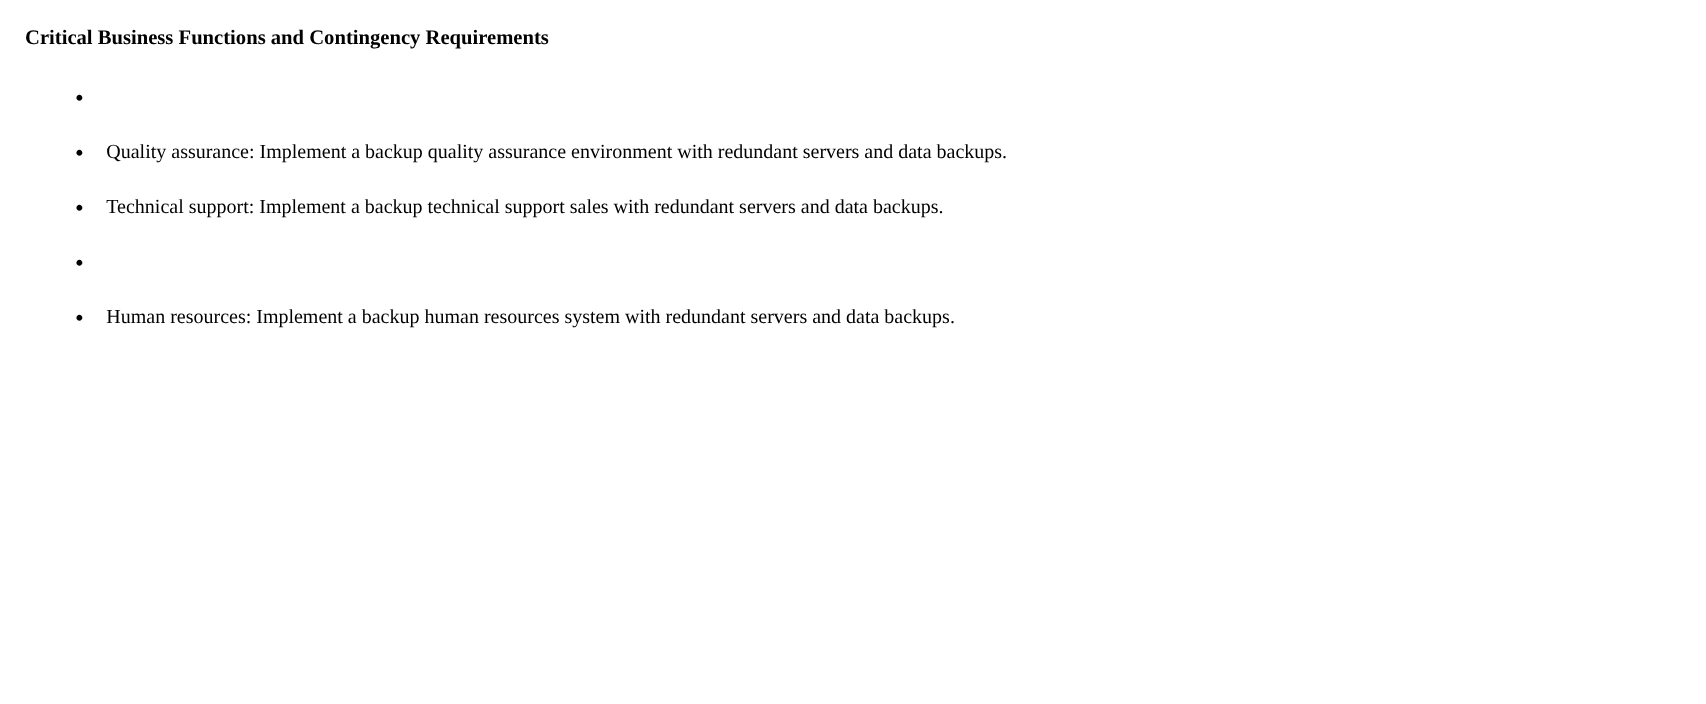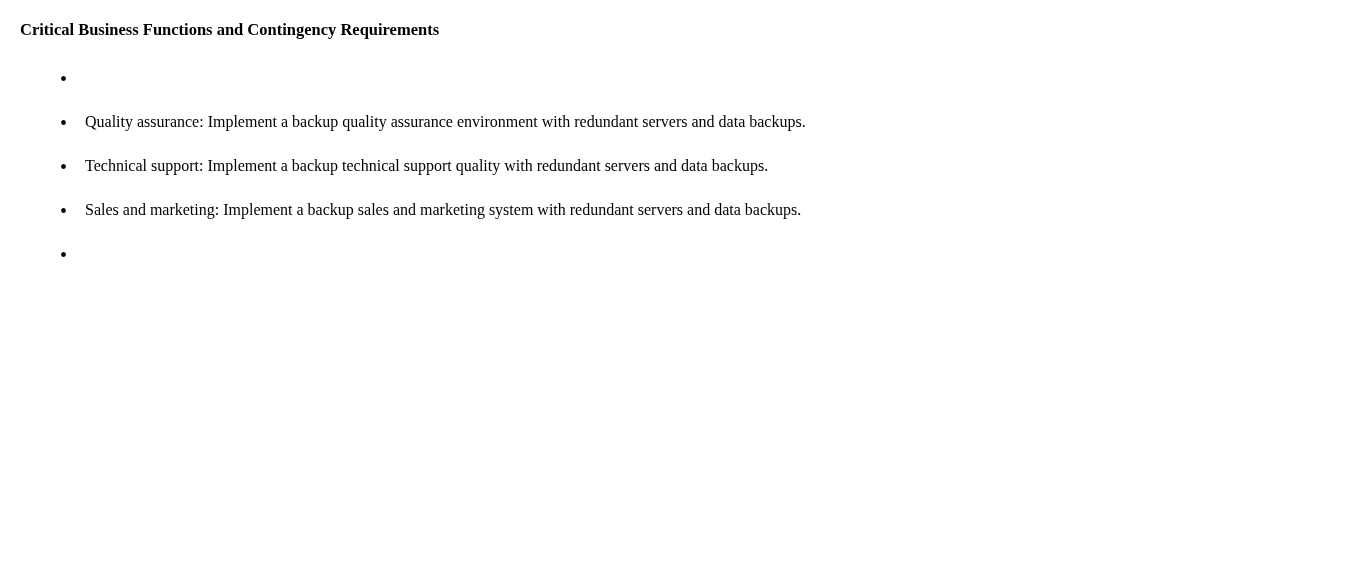--- a/index.html
+++ b/index.html
@@ -60,22 +60,22 @@
 <ul class="bullet-list">
 <li class="bullet-item">
       <span class="bullet-dot">•</span>
     </li>
     <li class="bullet-item">
       <span class="bullet-dot">•</span>
       <span class="bullet-text">Quality assurance: Implement a backup quality assurance environment with redundant servers and data backups.</span>
     </li>
     <li class="bullet-item">
       <span class="bullet-dot">•</span>
-      <span class="bullet-text">Technical support: Implement a backup technical support quality with redundant servers and data backups.</span>
-    </li>
-    <li class="bullet-item">
-      <span class="bullet-dot">•</span>
-      <span class="bullet-text">Sales and marketing: Implement a backup sales and marketing system with redundant servers and data backups.</span>
+      <span class="bullet-text">Technical support: Implement a backup technical support sales with redundant servers and data backups.</span>
     </li>
     <li class="bullet-item">
       <span class="bullet-dot">•</span>
     </li>
+    <li class="bullet-item">
+      <span class="bullet-dot">•</span>
+      <span class="bullet-text">Human resources: Implement a backup human resources system with redundant servers and data backups.</span>
+    </li>
   </ul>
 
 </body></html>

